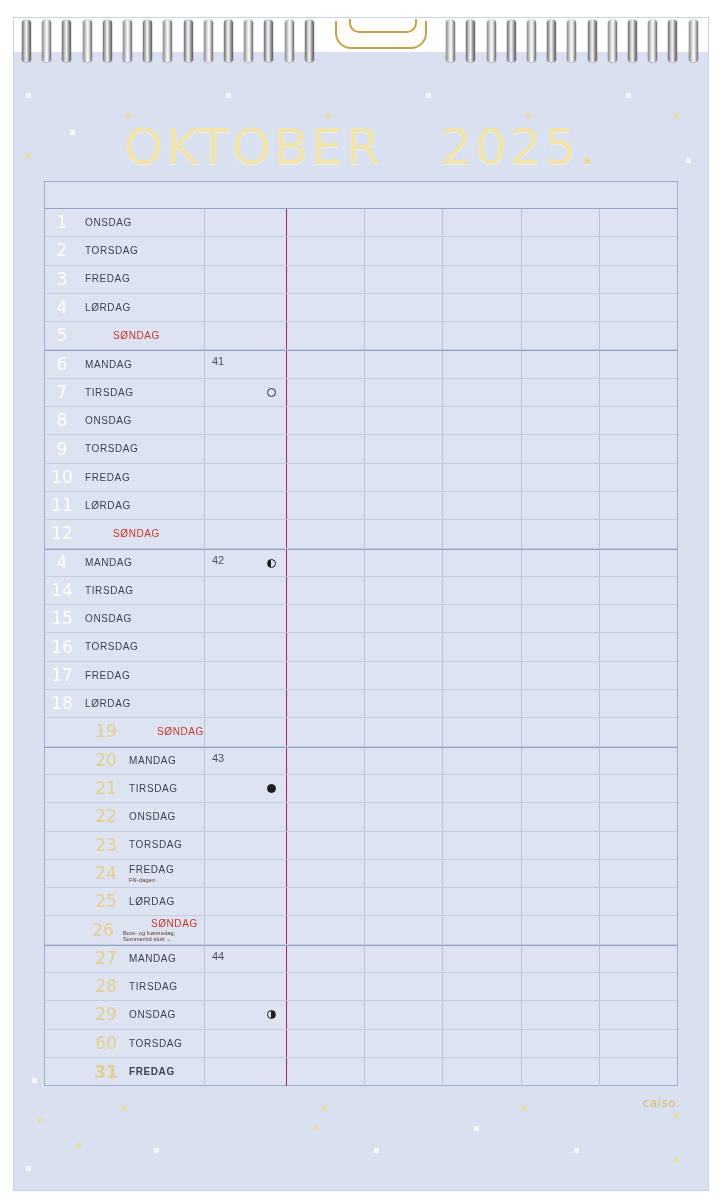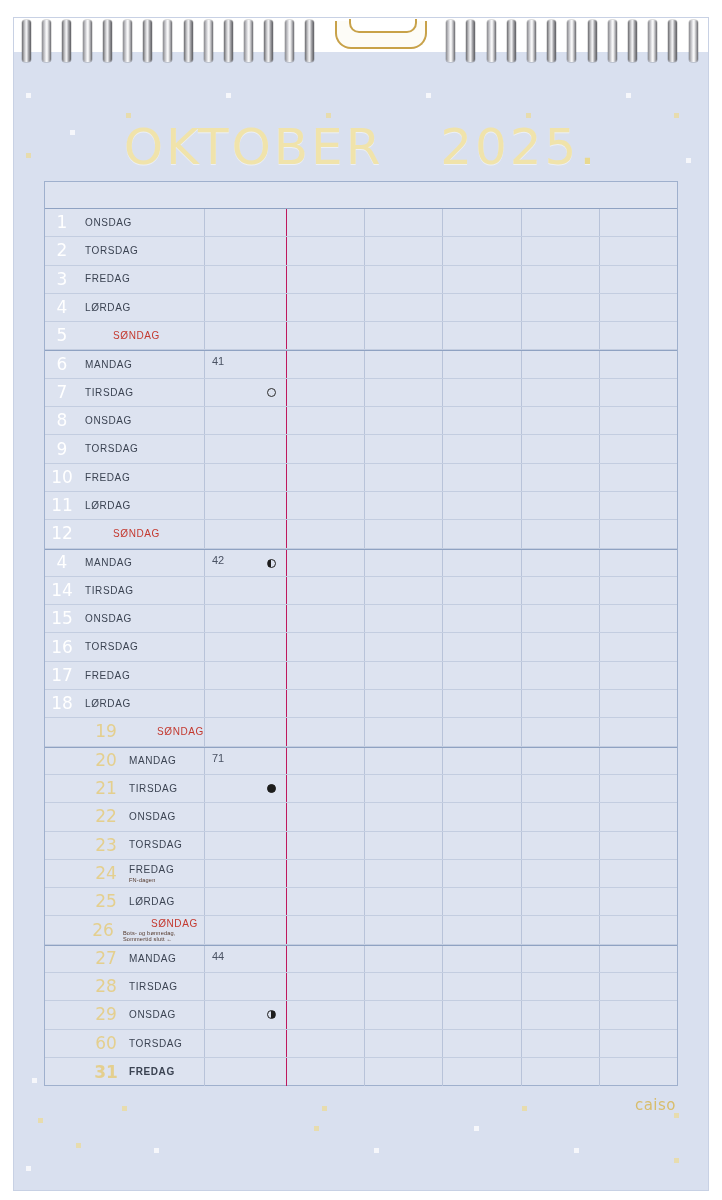--- a/index.html
+++ b/index.html
@@ -238,21 +238,21 @@
   }
   .moon.last {
     background: linear-gradient(to right, #1d1d1d 0 50%, #dde3f0 50% 100%);
     border: 1px solid #1d1d1d;
   }
   
   .brand {
     position: absolute;
     right: 32px;
     top: 1078px;
-    font-size: 15px;
+    font-size: 12px;
     letter-spacing: 0.5px;
     color: #d8bd6c;
     font-family: "DejaVu Sans", sans-serif;
   }
 </style>
 </head>
 <body>
 
 <div id="page">
   <div class="sheet">
@@ -599,21 +599,21 @@
             <div class="cell"></div>
             <div class="cell"></div>
           </div>
           <div class="row weekstart">
             <div class="cell-day">
               <div class="num gold">20</div>
               <div class="daytext">
                 <div class="dayname">MANDAG</div>
               </div>
             </div>
-            <div class="cell-week">71</div>
+            <div class="cell-week">43</div>
             <div class="cell"></div>
             <div class="cell"></div>
             <div class="cell"></div>
             <div class="cell"></div>
             <div class="cell"></div>
           </div>
           <div class="row">
             <div class="cell-day">
               <div class="num gold">21</div>
               <div class="daytext">

